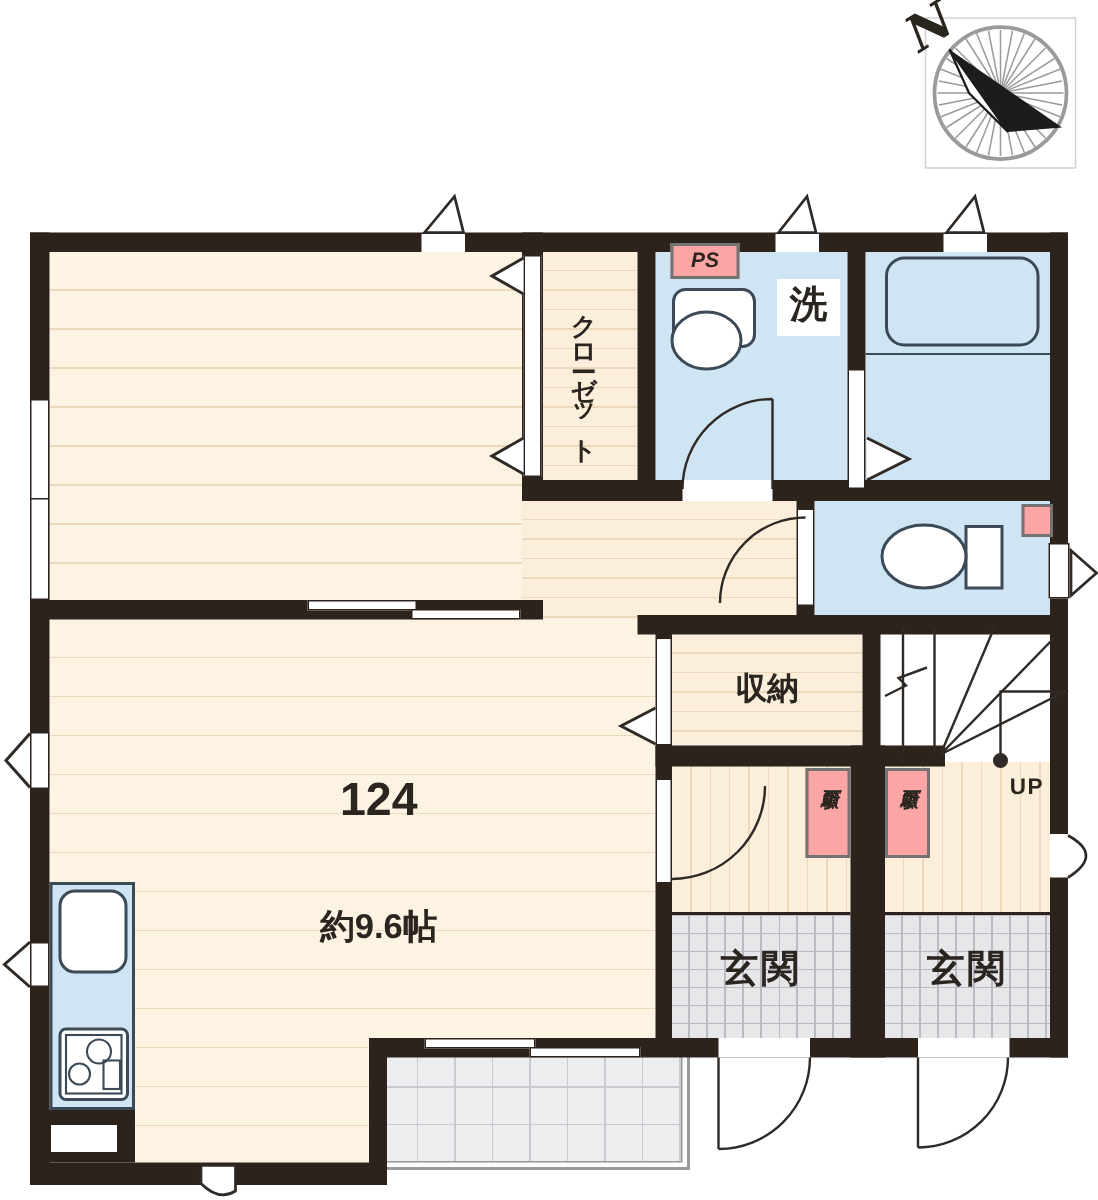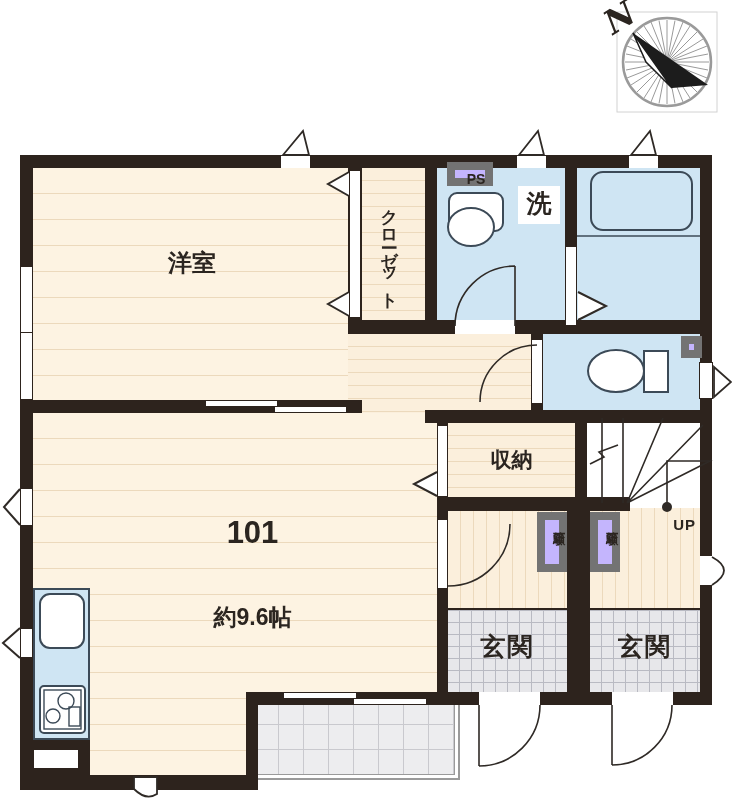--- a/index.html
+++ b/index.html
@@ -9,21 +9,21 @@
   .wall{position:absolute;background:#2d231d;z-index:20;}
   .room{position:absolute;z-index:5;}
   .f26{background-color:#fdf3e2;background-image:repeating-linear-gradient(180deg,transparent 0 25px,#ecd9bc 25px 26px);}
   .f13{background-color:#fbefdc;background-image:repeating-linear-gradient(180deg,transparent 0 12px,#ecd9bc 12px 13px);}
   .v13{background-color:#fbefdc;background-image:repeating-linear-gradient(90deg,transparent 0 12px,#ecd9bc 12px 13px);}
   .wet{background:#cfe5f3;}
   .tile{background-color:#e7e7ea;border-top:2px solid #2d231d;
         background-image:repeating-linear-gradient(0deg,transparent 0 11px,#b9bac2 11px 12px),
                          repeating-linear-gradient(90deg,transparent 0 11px,#b9bac2 11px 12px);}
   .open{position:absolute;background:#fff;z-index:30;}
-  .box{position:absolute;background:#c4b5fd;border:8px solid #737373;z-index:32;box-sizing:border-box;}
+  .box{position:absolute;background:#fca5a5;border:2px solid #737373;z-index:32;box-sizing:border-box;font-style:italic;}
   .win{position:absolute;background:#fff;border:1px solid #2d231d;z-index:30;box-sizing:border-box;}
   .panel{position:absolute;background:#fff;border:1px solid #2d231d;z-index:31;box-sizing:border-box;}
   .lbl{position:absolute;z-index:50;text-align:center;font-weight:600;line-height:1.1;}
   .vtext{writing-mode:vertical-rl;text-orientation:upright;letter-spacing:2px;}
   #ovl{position:absolute;left:0;top:0;z-index:40;pointer-events:none;}
   .balc-out{position:absolute;left:248px;top:698px;width:212px;height:82px;border:2px solid #9a9a9a;
             background:#fff;z-index:6;box-sizing:border-box;padding:3px;}
   .balc-in{width:100%;height:100%;border:1px solid #9a9a9a;box-sizing:border-box;background-color:#ededef;
            background-image:repeating-linear-gradient(0deg,transparent 0 24px,#c9c9ce 24px 25px),
                             repeating-linear-gradient(90deg,transparent 0 24px,#c9c9ce 24px 25px);}
@@ -178,27 +178,26 @@
         <path d="M659,20.5 L675,103.5 M675,20.5 L659,103.5 M626,54 L708,70 M626,70 L708,54"></path>
         <path d="M644,26 L690,98 M690,26 L644,98 M631,39 L703,85 M631,85 L703,39"></path>
       </g>
       <path d="M633,33 L672,88 L646,62 Z" fill="#fff" stroke="#1c1c1c" stroke-width="1.5"></path>
       <path d="M633,33 L708,85 L672,88 Z" fill="#1c1c1c"></path>
     </g>
   </svg>
 
   <div class="lbl" style="left:596px;top:0;width:48px;font-size:33px;font-family:'DejaVu Serif','Liberation Serif',serif;font-style:italic;font-weight:bold;transform:rotate(-32deg);">N</div>
 
-  <div class="lbl" style="left:118px;top:250px;width:148px;font-size:24px;">洋室</div>
 
   <div class="lbl vtext" style="left:379px;top:176px;height:148px;font-size:17px;letter-spacing:1px;">クローゼット</div>
 
   <div class="lbl" style="left:448px;top:448px;width:127px;font-size:21px;">収納</div>
 
   <div class="lbl" style="left:652px;top:517px;width:44px;font-size:15px;letter-spacing:1px;text-align:right;">UP</div>
 
   <div class="lbl" style="left:448px;top:633px;width:119px;font-size:25px;letter-spacing:2px;">玄関</div>
   <div class="lbl" style="left:590px;top:633px;width:110px;font-size:25px;letter-spacing:2px;">玄関</div>
 
-  <div class="lbl" style="left:180px;top:516px;width:145px;font-size:31px;font-weight:bold;">101</div>
+  <div class="lbl" style="left:180px;top:516px;width:145px;font-size:31px;font-weight:bold;">124</div>
   <div class="lbl" style="left:180px;top:605px;width:145px;font-size:23px;">約9.6帖</div>
 
 </div>
 
 </body></html>

